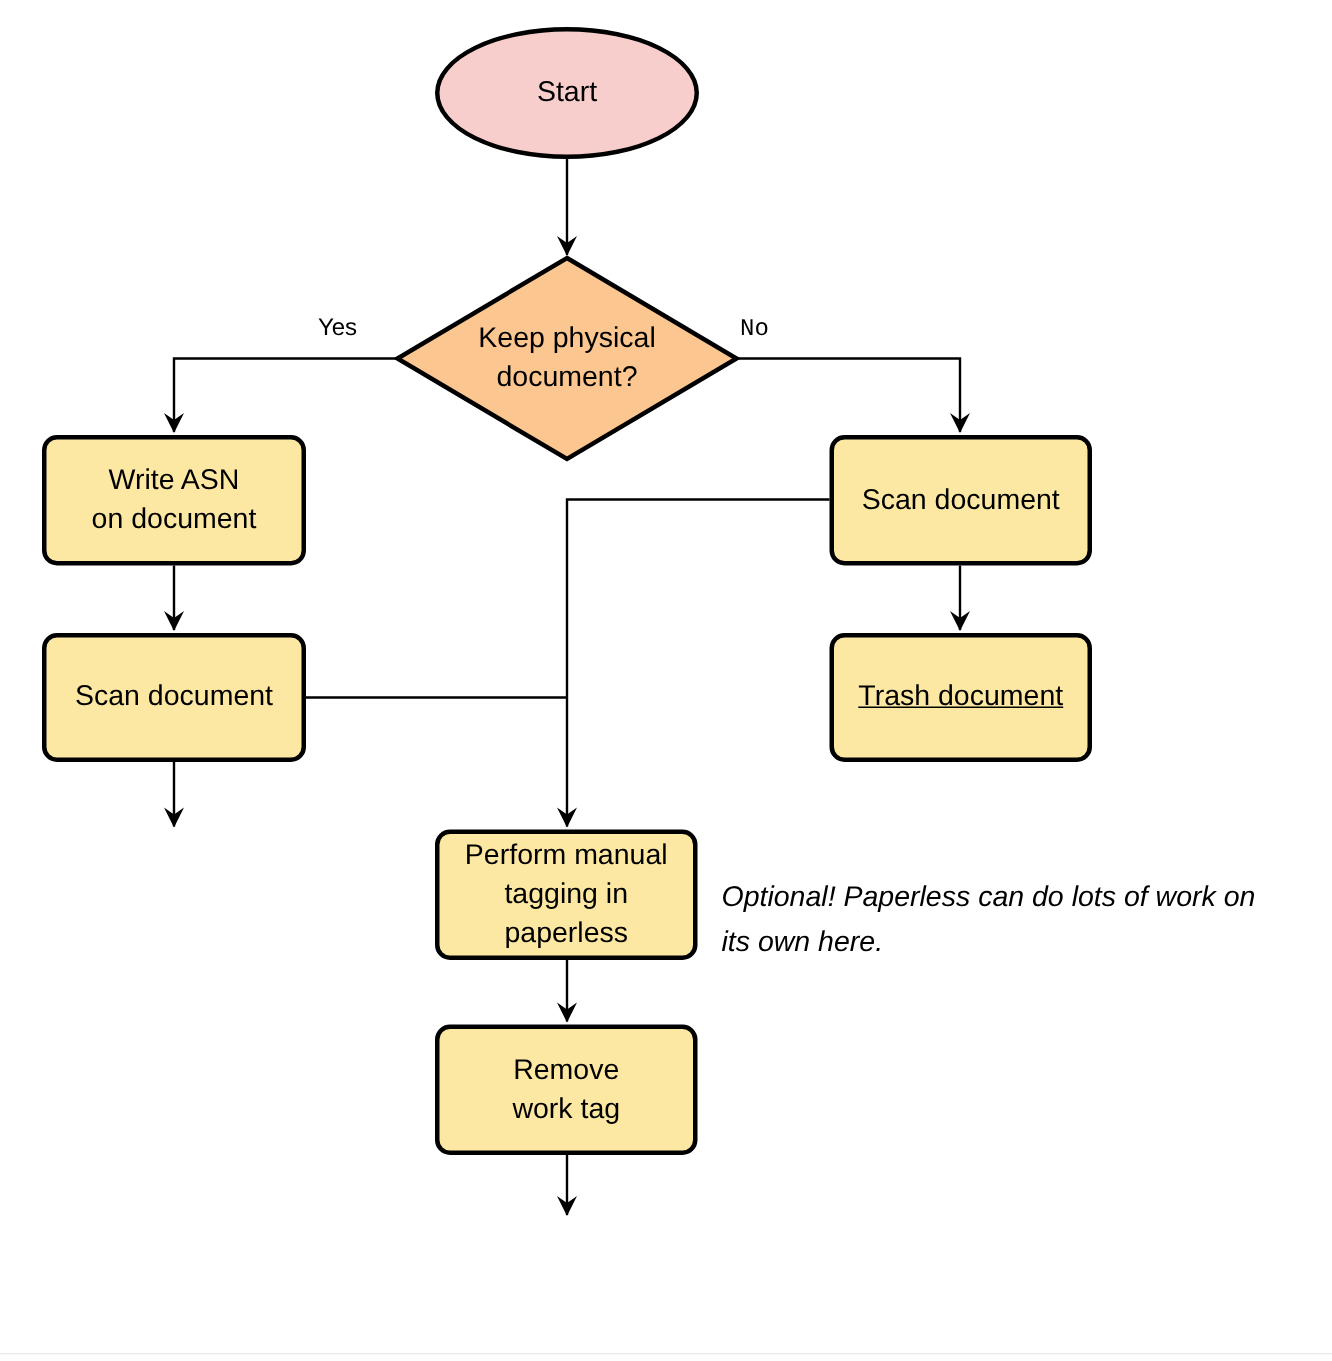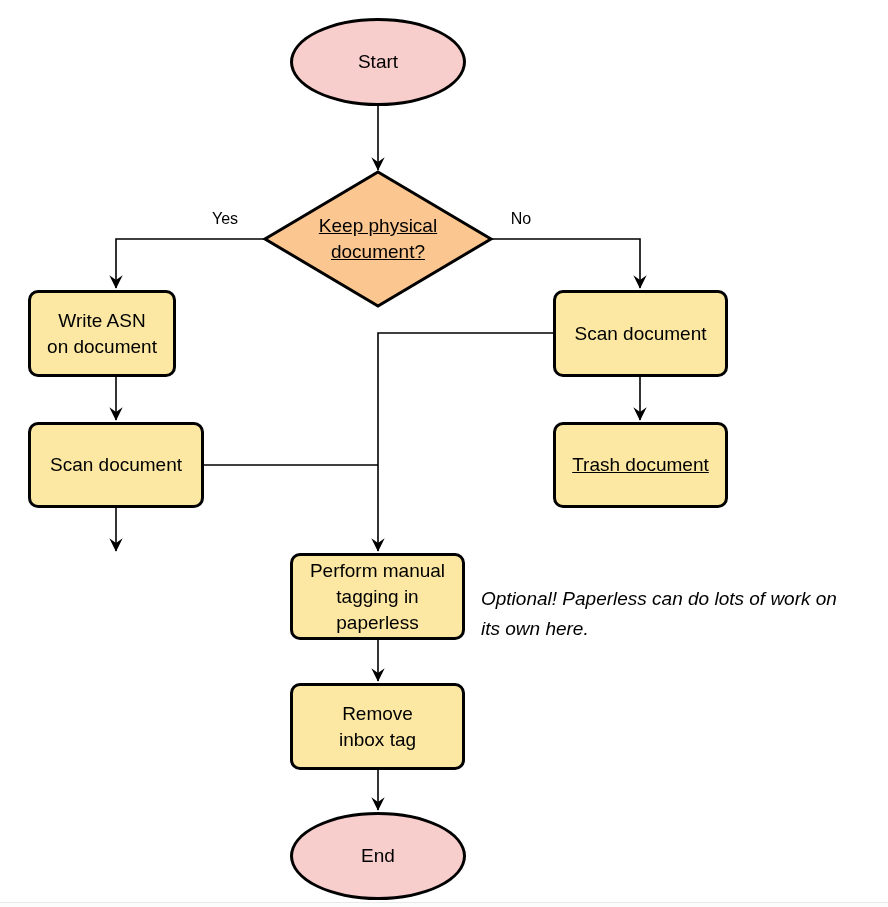--- a/index.html
+++ b/index.html
@@ -102,27 +102,27 @@
     <polyline points="378,640 378,681" fill="none" stroke="#000" stroke-width="1.6" marker-end="url(#arrow)"></polyline>
     <polyline points="378,770 378,810" fill="none" stroke="#000" stroke-width="1.6" marker-end="url(#arrow)"></polyline>
 
     <polygon points="378,172 491,239 378,306 265,239" stroke="#000" stroke-width="3" fill="#fbc690"></polygon>
   </svg>
 
   <div class="node terminal" style="left:290px; top:18px; width:176px; height:88px;">
     <span>Start</span>
   </div>
 
-  <div class="decision-label" style="left:283px; top:202px; width:190px; height:74px;text-decoration:underline;">Keep physical
+  <div class="decision-label" style="left:283px; top:202px; width:190px; height:74px;">Keep physical
 document?</div>
 
   <span class="edge-label" style="left:195px; top:210px; width:60px;">Yes</span>
-  <span class="edge-label" style="left:491px; top:210px; width:60px;">No</span>
+  <span class="edge-label" style="left:473px; top:210px; width:60px;font-family:Liberation Mono, monospace;">No</span>
 
-  <div class="node process" style="left:28px; top:290px; width:148px; height:87px;">
+  <div class="node process" style="left:28px; top:290px; width:176px; height:87px;">
     <span>Write ASN
 on document</span>
   </div>
 
   <div class="node process" style="left:28px; top:422px; width:176px; height:86px;">
     <span>Scan document</span>
   </div>
 
 
   <div class="node process" style="left:553px; top:290px; width:175px; height:87px;">
@@ -137,23 +137,20 @@
     <span>Perform manual
 tagging in
 paperless</span>
   </div>
 
   <div class="annotation">Optional! Paperless can do lots of work on
 its own here.</div>
 
   <div class="node process" style="left:290px; top:683px; width:175px; height:87px;">
     <span>Remove
-inbox tag</span>
+work tag</span>
   </div>
 
-  <div class="node terminal" style="left:290px; top:812px; width:176px; height:88px;">
-    <span>End</span>
-  </div>
 
   <div class="page-edge-line"></div>
   <div class="page-edge-below"></div>
 
 </div>
 
 </body></html>

